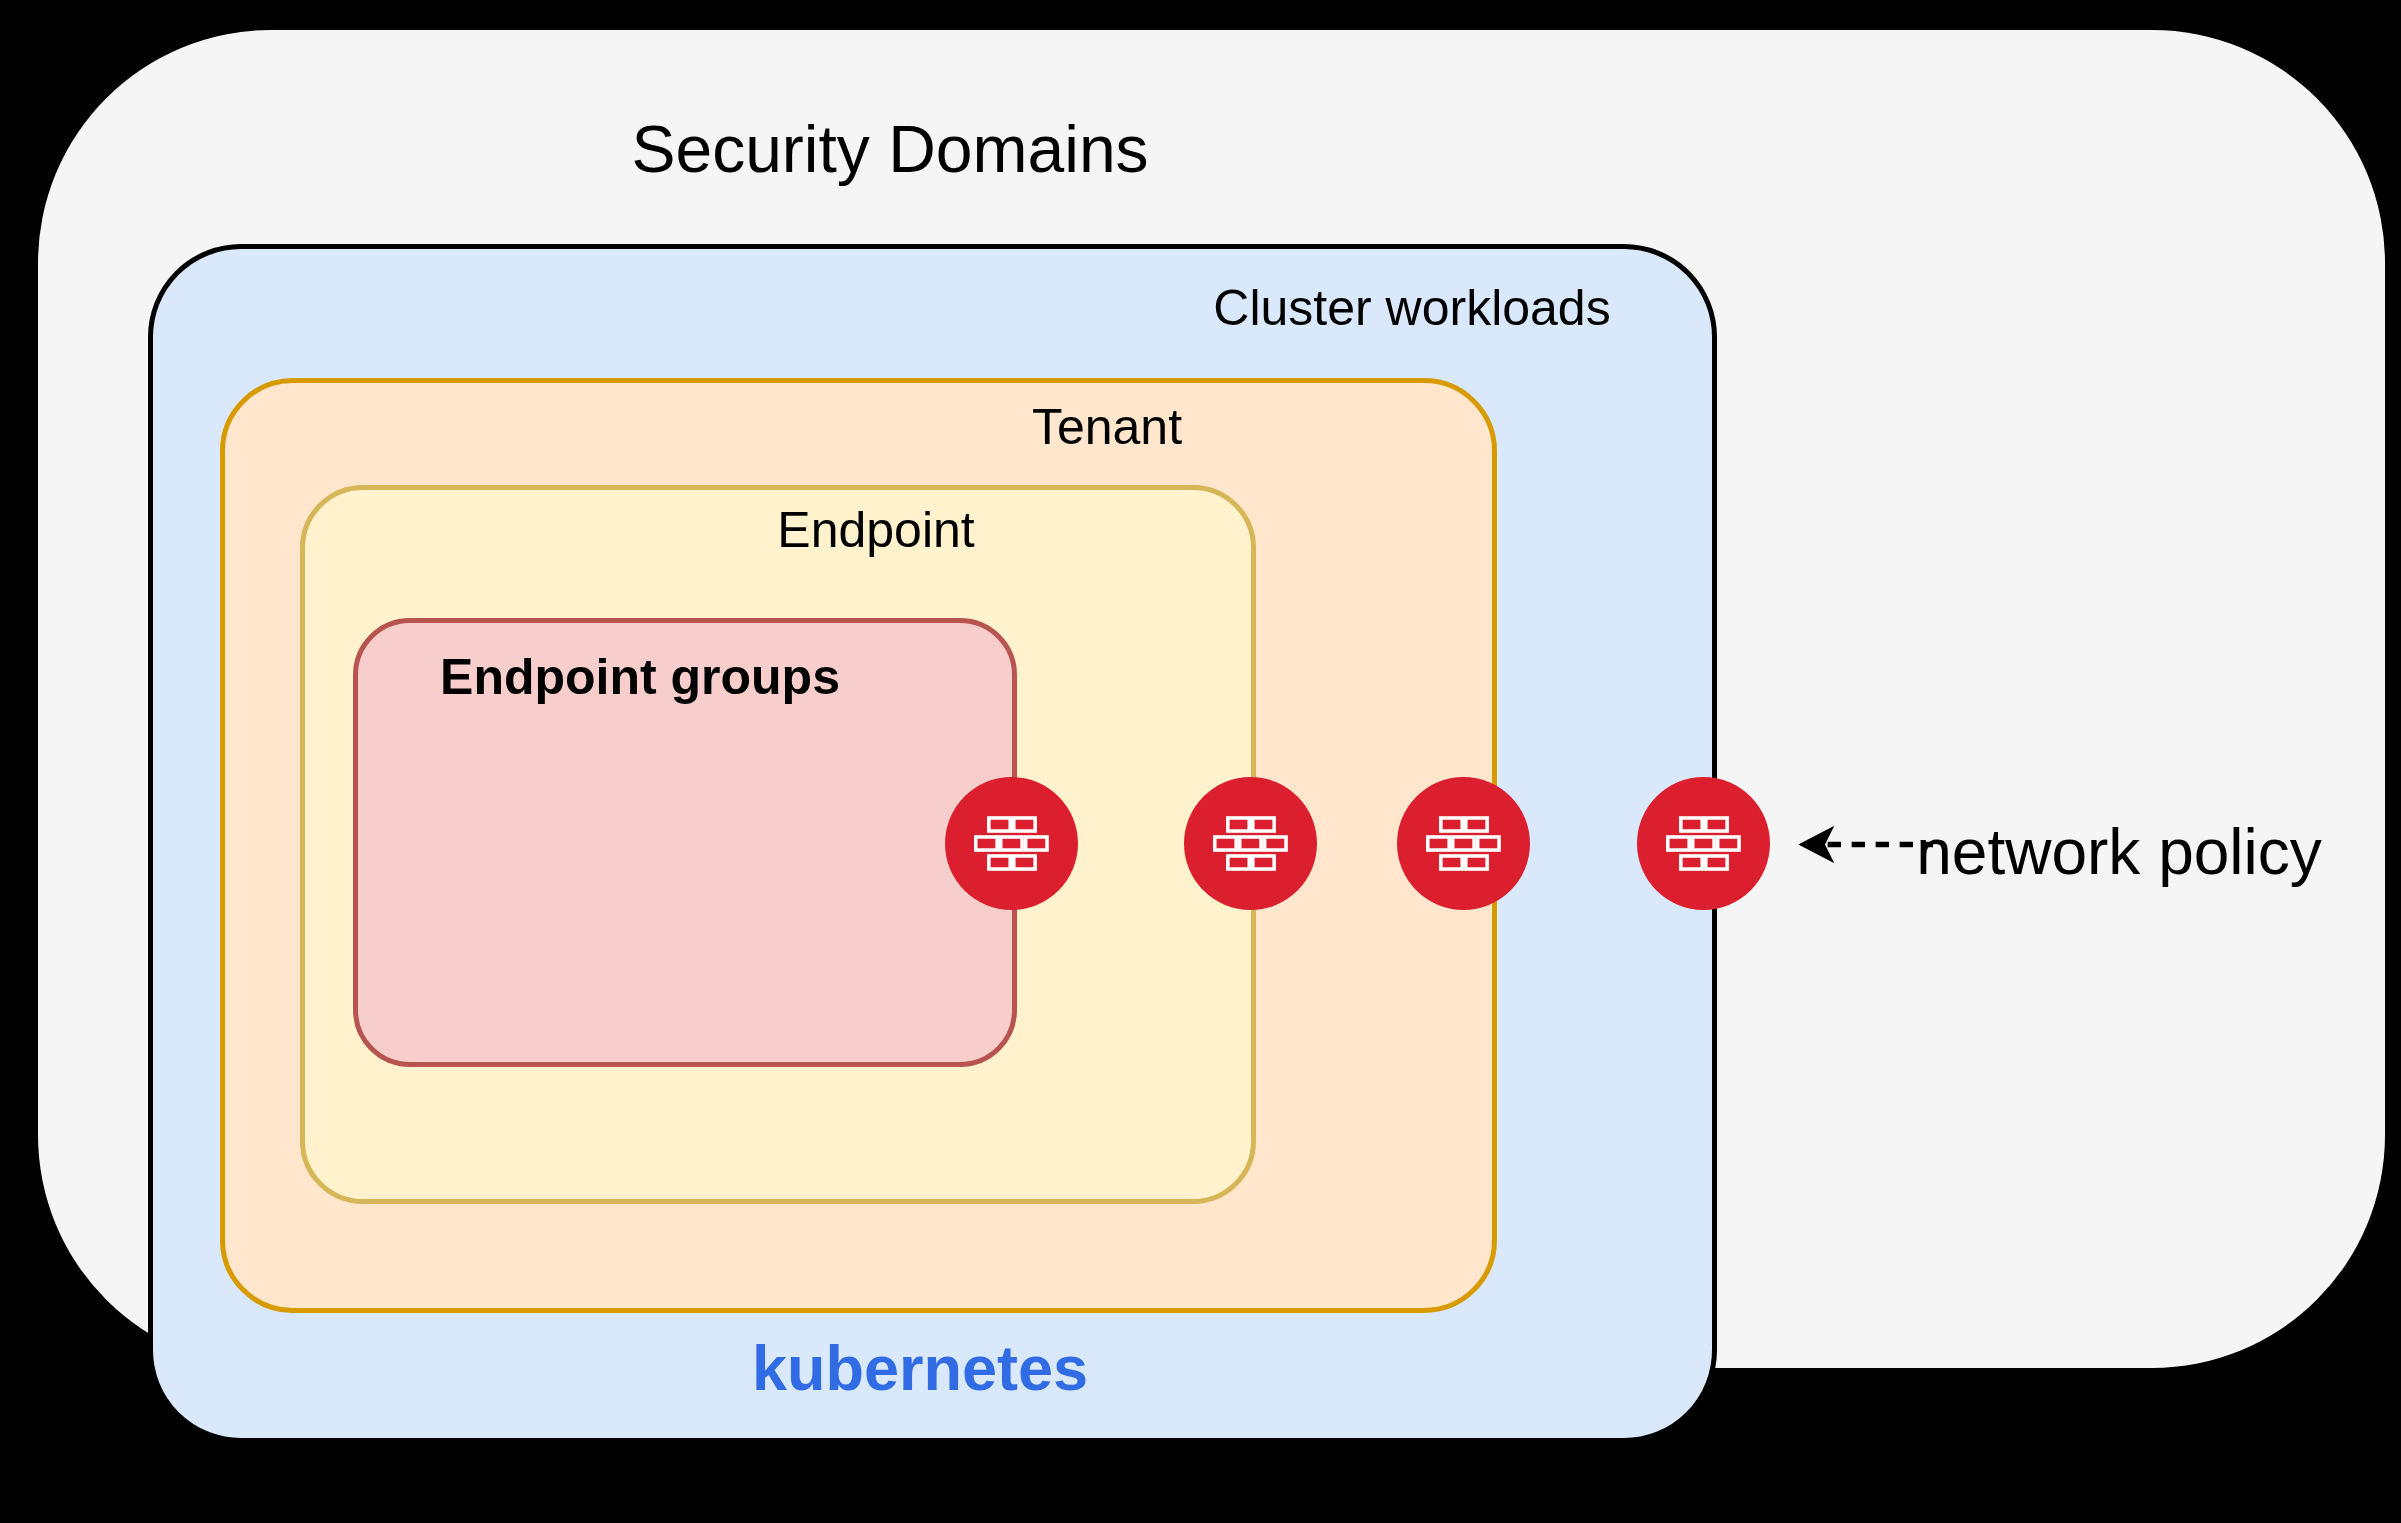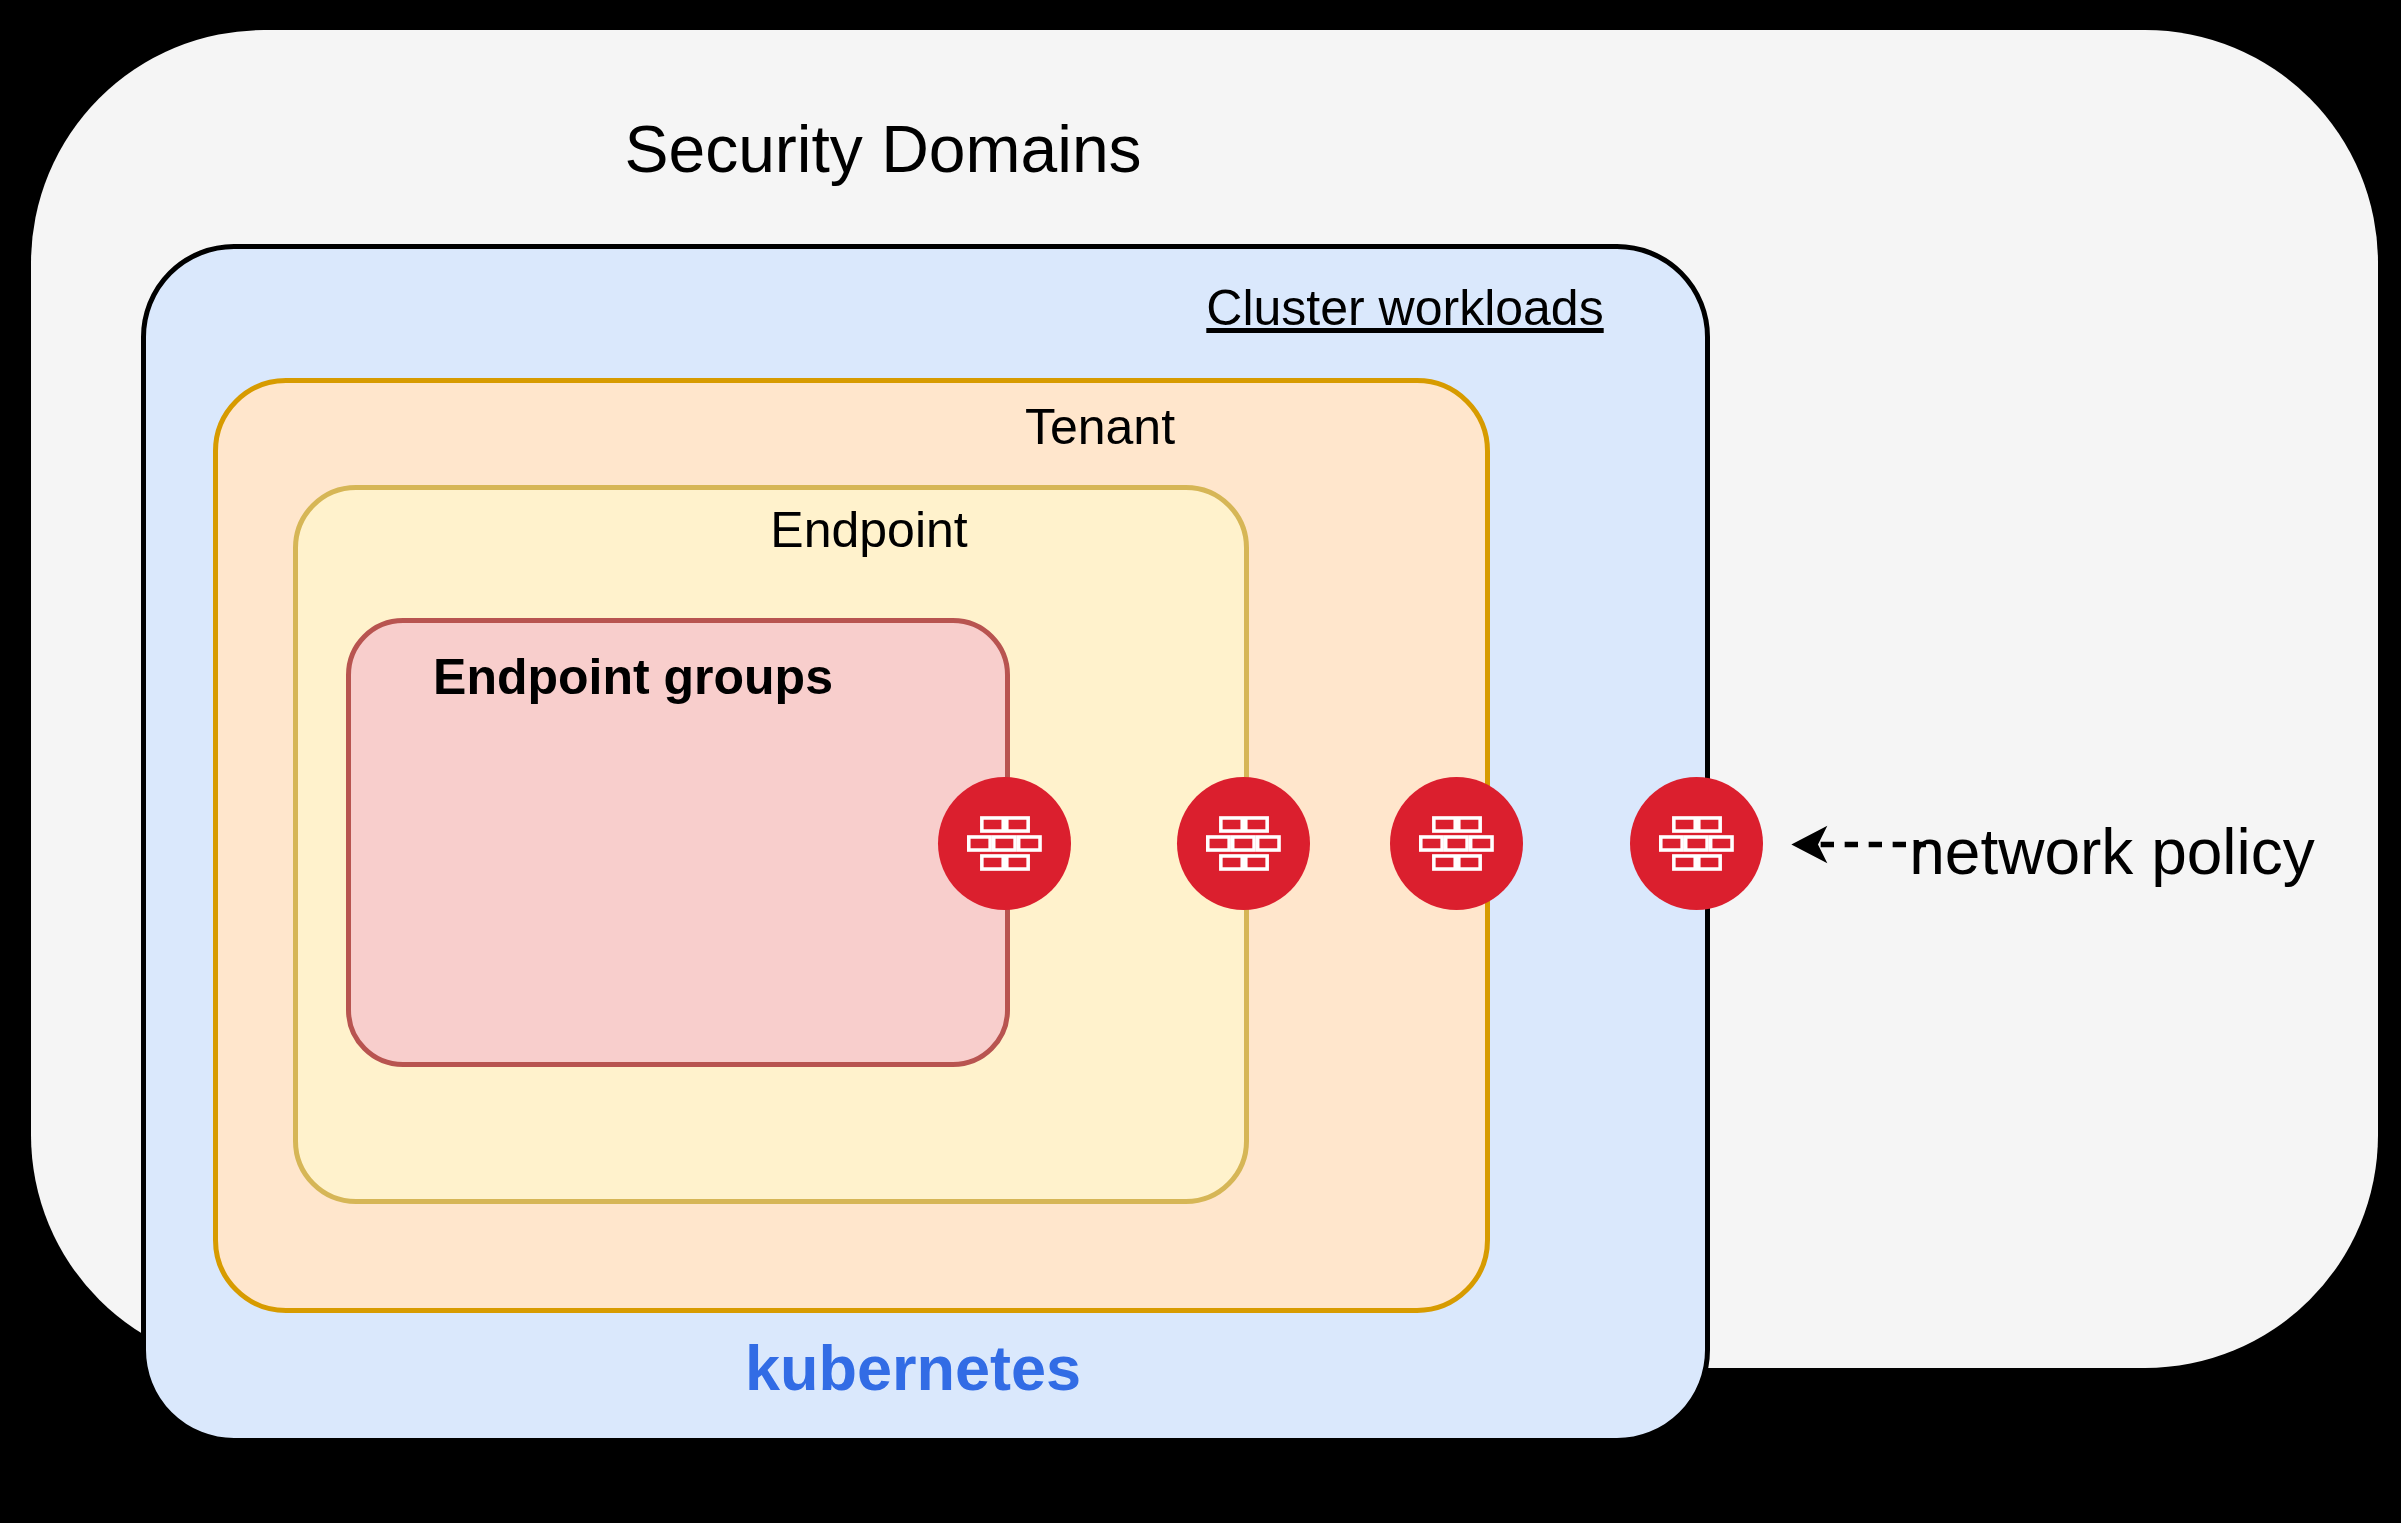--- a/index.html
+++ b/index.html
@@ -12,21 +12,21 @@
     font-family: "Liberation Sans", sans-serif;
   }
   #stage {
     position: relative;
     width: 2401px;
     height: 1524px;
     background: var(--background, #000);
   }
   #card {
     position: absolute;
-    left: 31px; top: 30px;
+    left: 38px; top: 30px;
     width: 2347px; height: 1338px;
     border-radius: 233px;
     background: var(--card, #f5f5f5);
   }
   .box {
     position: absolute;
     box-sizing: border-box;
     border: 5.3px solid #000;
   }
   .box-cluster-workloads {
@@ -67,21 +67,21 @@
   }
   #title {
     position: absolute;
     left: 852px; top: 83px;
     transform: translateX(-50%);
     font-size: 66px;
     line-height: 1.1;
     color: #000000;
     white-space: nowrap;
   }
-  #label-cluster-workloads { left: 1374px; top: 251px; text-decoration: underline; }
+  #label-cluster-workloads { left: 1374px; top: 251px; }
   #label-tenant            { left: 1069px; top: 370px; }
   #label-namespace         { left: 838px; top: 473px; }
   #label-endpoint-groups   { left:  602px; top: 620px; font-weight: bold; }
   #kubernetes-label {
     position: absolute;
     left: 882px; top: 1302px;
     transform: translateX(-50%);
     font-size: 63px;
     font-weight: 700;
     color: var(--kubernetes-blue, #326ce5);

